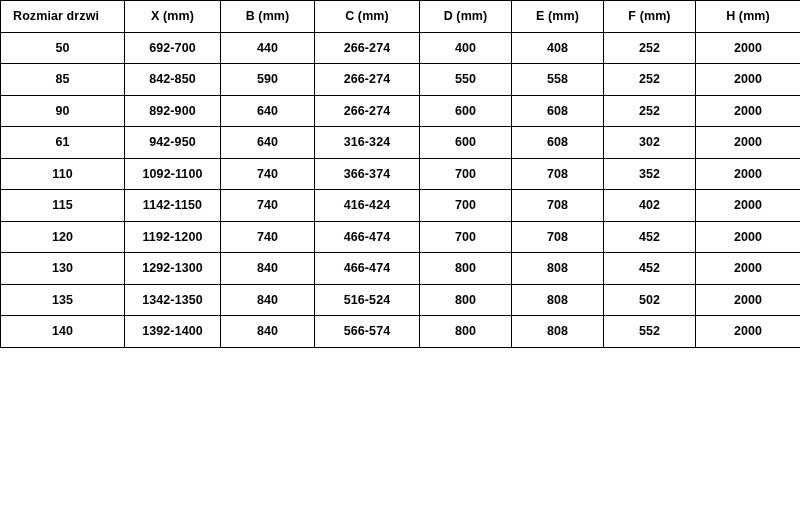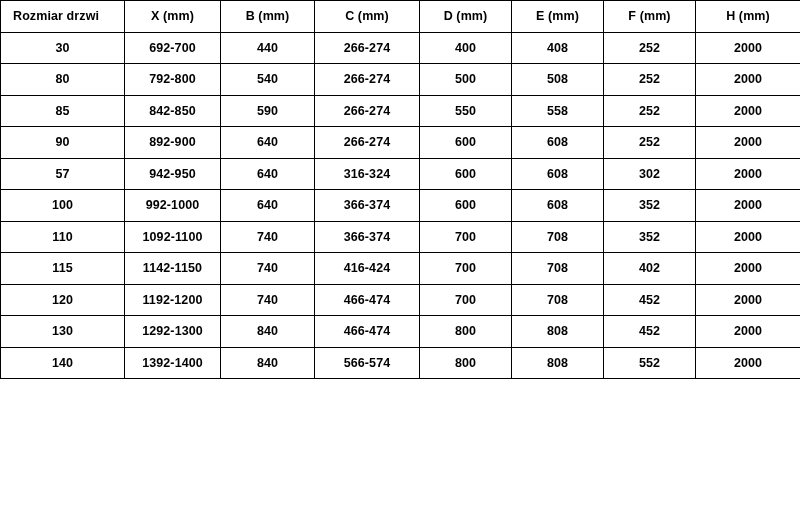--- a/index.html
+++ b/index.html
@@ -77,36 +77,26 @@
         <th>B (mm)</th>
         <th>C (mm)</th>
         <th>D (mm)</th>
         <th>E (mm)</th>
         <th>F (mm)</th>
         <th>H (mm)</th>
       </tr>
     </thead>
     <tbody>
       <tr>
-        <td class="col-label">30</td>
+        <td class="col-label">50</td>
         <td>692-700</td>
         <td>440</td>
         <td>266-274</td>
         <td>400</td>
         <td>408</td>
-        <td>252</td>
-        <td>2000</td>
-      </tr>
-      <tr>
-        <td class="col-label">80</td>
-        <td>792-800</td>
-        <td>540</td>
-        <td>266-274</td>
-        <td>500</td>
-        <td>508</td>
         <td>252</td>
         <td>2000</td>
       </tr>
       <tr>
         <td class="col-label">85</td>
         <td>842-850</td>
         <td>590</td>
         <td>266-274</td>
         <td>550</td>
         <td>558</td>
@@ -117,37 +107,27 @@
         <td class="col-label">90</td>
         <td>892-900</td>
         <td>640</td>
         <td>266-274</td>
         <td>600</td>
         <td>608</td>
         <td>252</td>
         <td>2000</td>
       </tr>
       <tr>
-        <td class="col-label">57</td>
+        <td class="col-label">61</td>
         <td>942-950</td>
         <td>640</td>
         <td>316-324</td>
         <td>600</td>
         <td>608</td>
         <td>302</td>
-        <td>2000</td>
-      </tr>
-      <tr>
-        <td class="col-label">100</td>
-        <td>992-1000</td>
-        <td>640</td>
-        <td>366-374</td>
-        <td>600</td>
-        <td>608</td>
-        <td>352</td>
         <td>2000</td>
       </tr>
       <tr>
         <td class="col-label">110</td>
         <td>1092-1100</td>
         <td>740</td>
         <td>366-374</td>
         <td>700</td>
         <td>708</td>
         <td>352</td>
@@ -177,20 +157,30 @@
         <td class="col-label">130</td>
         <td>1292-1300</td>
         <td>840</td>
         <td>466-474</td>
         <td>800</td>
         <td>808</td>
         <td>452</td>
         <td>2000</td>
       </tr>
       <tr>
+        <td class="col-label">135</td>
+        <td>1342-1350</td>
+        <td>840</td>
+        <td>516-524</td>
+        <td>800</td>
+        <td>808</td>
+        <td>502</td>
+        <td>2000</td>
+      </tr>
+      <tr>
         <td class="col-label">140</td>
         <td>1392-1400</td>
         <td>840</td>
         <td>566-574</td>
         <td>800</td>
         <td>808</td>
         <td>552</td>
         <td>2000</td>
       </tr>
     </tbody>

